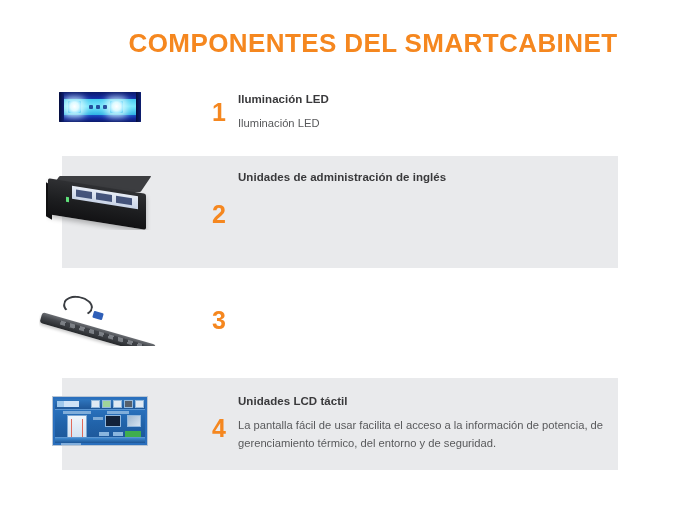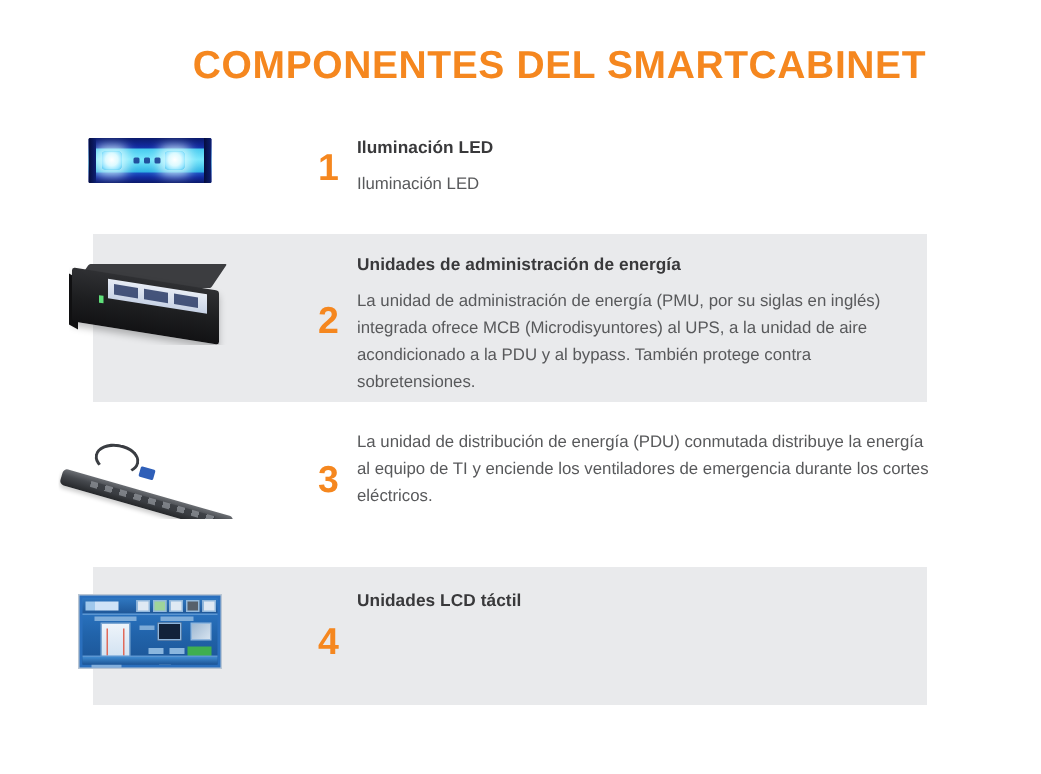--- a/index.html
+++ b/index.html
@@ -376,40 +376,38 @@
           <div class="panel">
             <div class="slot s1"></div>
             <div class="slot s2"></div>
             <div class="slot s3"></div>
           </div>
           <div class="led-g"></div>
         </div>
       </div>
       <div class="num-cell" style="padding-top:32px;">2</div>
       <div class="text-cell">
-        <p class="item-heading">Unidades de administración de energía</p>
-        <p class="item-body">La unidad de administración de energía (PMU, por su siglas en inglés) integrada ofrece MCB (Microdisyuntores) al UPS, a la unidad de aire acondicionado a la PDU y al bypass. También protege contra sobretensiones.</p>
+        <p class="item-heading">Unidades de administración de inglés</p>
       </div>
     </div>
   </div>
 
   <div class="row" style="top:278px;height:90px;">
     <div class="row-inner" style="padding-top:8px;">
       <div class="thumb-cell" style="padding-top:4px;">
         <div class="thumb pdu">
           <div class="cable"></div>
           <div class="bar">
             <div class="outlets"></div>
           </div>
           <div class="plug"></div>
         </div>
       </div>
       <div class="num-cell" style="padding-top:22px;">3</div>
       <div class="text-cell">
-        <p class="item-body" style="max-width:382px;">La unidad de distribución de energía (PDU) conmutada distribuye la energía al equipo de TI y enciende los ventiladores de emergencia durante los cortes eléctricos.</p>
       </div>
     </div>
   </div>
 
   <div class="row" style="top:378px;height:92px;">
     <div class="band" style="top:0;height:92px;"></div>
     <div class="row-inner" style="padding-top:16px;">
       <div class="thumb-cell" style="padding-top:2px;">
         <div class="thumb lcd">
           <div class="scr">
@@ -431,17 +429,18 @@
             <div class="node n3"></div>
             <div class="greenbox"></div>
             <div class="lbl l3"></div>
             <div class="botbar"></div>
           </div>
         </div>
       </div>
       <div class="num-cell" style="padding-top:22px;">4</div>
       <div class="text-cell">
         <p class="item-heading">Unidades LCD táctil</p>
+        <p class="item-body" style="max-width:376px;">La pantalla fácil de usar facilita el acceso a la información de potencia, de gerenciamiento térmico, del entorno y de seguridad.</p>
       </div>
     </div>
   </div>
 
 </div>
 
 </body></html>

